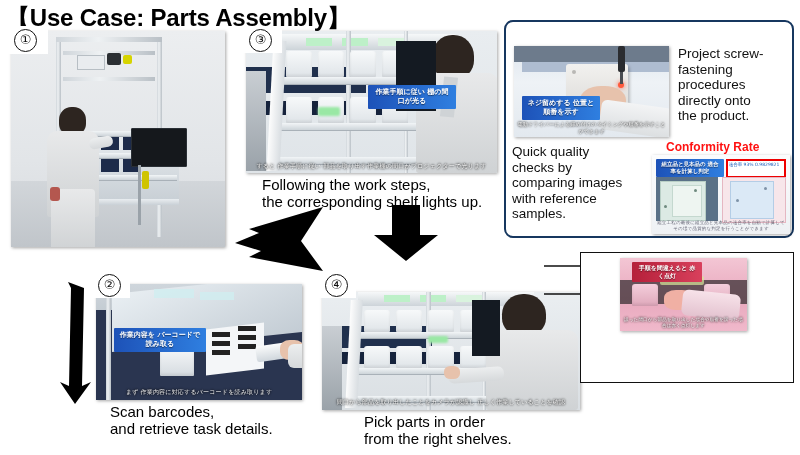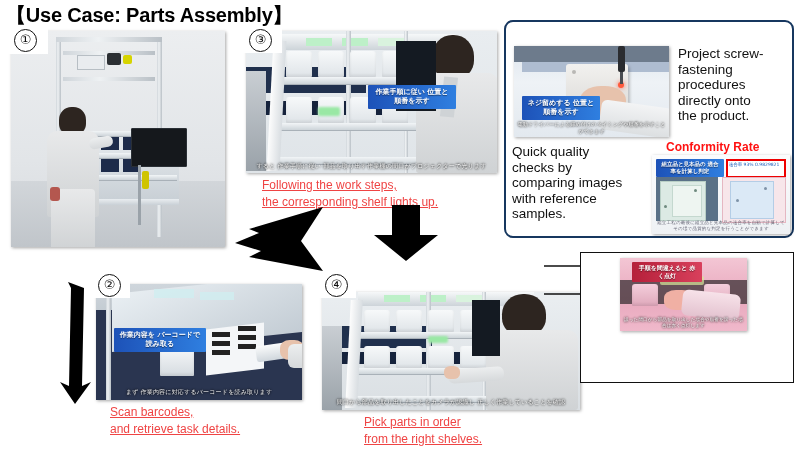--- a/index.html
+++ b/index.html
@@ -11,21 +11,21 @@
     overflow:hidden;
     position:relative;
   }
   #root{position:relative;width:800px;height:455px;}
 
   .abs{position:absolute;}
 
   
   .page-title{
     left:6px;top:2px;
-    font-size:20px;
+    font-size:24px;
     font-weight:bold;
     letter-spacing:-0.2px;
     color:#000;
     white-space:nowrap;
   }
 
   
   .photo{
     position:absolute;
     overflow:hidden;
@@ -91,25 +91,24 @@
   }
   .num-plate{
     position:absolute;
     background:#fff;
     z-index:5;
   }
 
   
   .caption{
     position:absolute;
-    font-size:12px;
+    font-size:15px;
     line-height:16.5px;
-    color:#ef4444;
+    color:#000000;
     white-space:pre-line;
-    text-decoration:underline;
   }
 
   
   .arrow{position:absolute;}
 
   
   .features-box{
     position:absolute;
     border:2.2px solid #16375f;
     border-radius:9px;
@@ -227,21 +226,21 @@
     <div style="position:absolute;left:72px;top:76px;width:22px;height:9px;background:#9ae8a5;border-radius:2px;filter:blur(1px);"></div>
 
     <div style="position:absolute;left:24px;top:10px;width:13px;height:130px;background:linear-gradient(90deg,#fdfdfd,#d8dde1);transform:skewX(-3deg);"></div>
     <div style="position:absolute;left:0px;top:40px;width:20px;height:100px;background:linear-gradient(180deg,#c9ced3,#9aa2a9);"></div>
 
     <div class="person-head" style="left:186px;top:4px;width:42px;height:44px;border-radius:48% 48% 42% 42%;"></div>
     <div class="person-body" style="left:170px;top:42px;width:82px;height:100px;"></div>
     <div style="position:absolute;left:196px;top:46px;width:14px;height:40px;background:#cfd3d6;transform:rotate(6deg);"></div>
     <div class="dark-panel" style="left:150px;top:10px;width:40px;height:70px;background:#141a22;"></div>
     <div class="overlay-tag" style="left:122px;top:54px;width:78px;">作業手順に従い
-位置と順番を示す</div>
+棚の間口が光る</div>
     <div class="jp-caption" style="bottom:3px;">すると 作業手順に従い
 部品を取り出す作業棚の間口がプロジェクターで光ります</div>
   </div>
   <div class="num-plate" style="left:242px;top:27px;width:40px;height:26px;"></div>
   <div class="step-num" style="left:249px;top:29px;">③</div>
 
   <div class="caption" style="left:262px;top:177px;width:246px;">Following the work steps,
 the corresponding shelf lights up.</div>
 
   <svg class="arrow" style="left:205px;top:205px;width:120px;height:70px;" viewBox="0 0 120 70">

